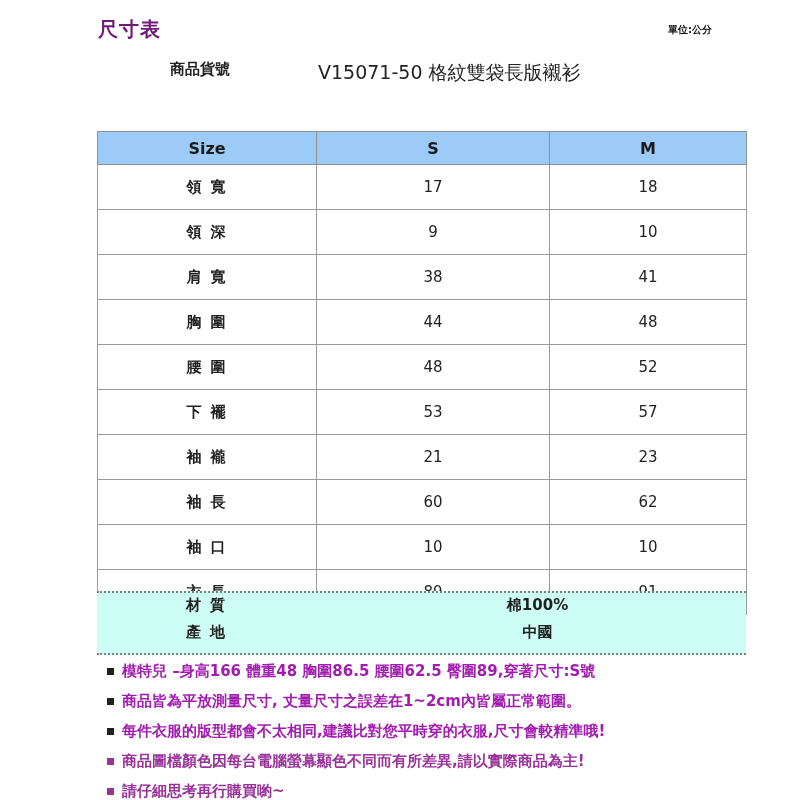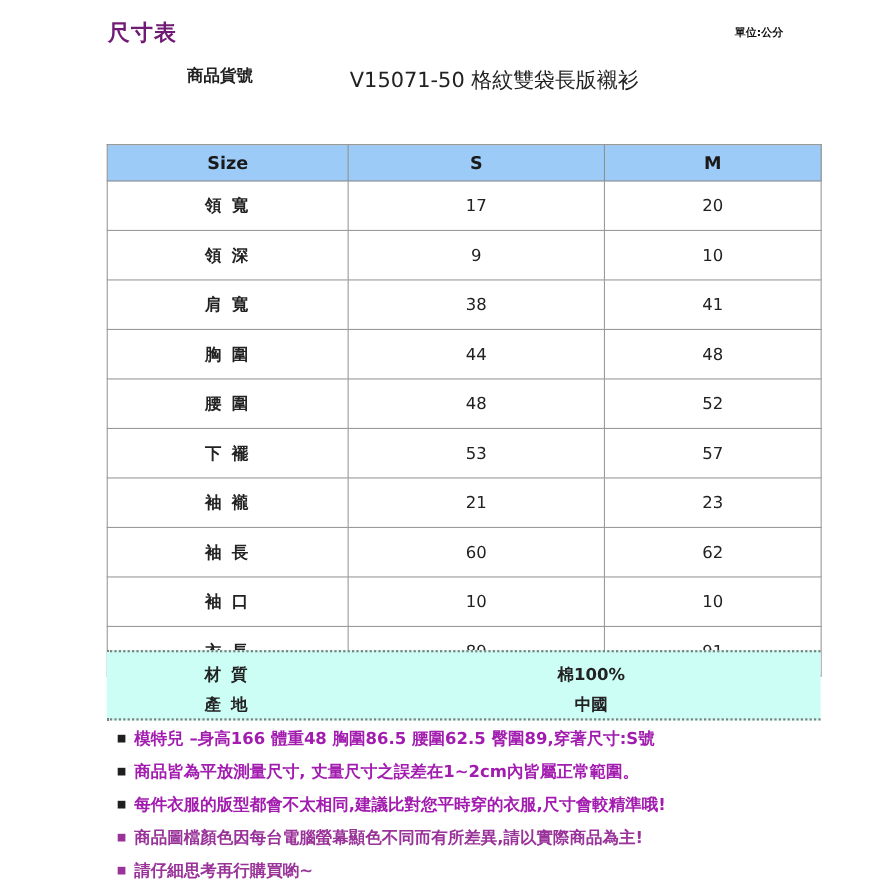--- a/index.html
+++ b/index.html
@@ -54,21 +54,21 @@
   }
   .size-chart td.row-label { font-weight: 600; letter-spacing: 2px; }
 
   .info-band {
     position: absolute; top: 591px; left: 97px; width: 649px;
     background: #ccfef5;
     border-top: 2px dotted #7f7f7f;
     border-bottom: 2px dotted #7f7f7f;
     padding: 3px 0;
   }
-  .band-row { display: flex; height: 27px; align-items: flex-end; gap: 13px; }
+  .band-row { display: flex; height: 27px; align-items: flex-start; gap: 13px; }
   .band-label {
     width: 219px; text-align: center;
     font-size: 15px; font-weight: 700; color: #222; letter-spacing: 2px;
   }
   .band-value {
     flex: 1; text-align: center;
     font-size: 15px; font-weight: 600; color: #222;
   }
 
   .notes { position: absolute; top: 661px; left: 107px; width: 660px; list-style: none; }
@@ -107,21 +107,21 @@
       <tr>
         <th>Size</th>
         <th>S</th>
         <th>M</th>
       </tr>
     </thead>
     <tbody>
       <tr>
         <td class="row-label">領 寬</td>
         <td>17</td>
-        <td>20</td>
+        <td>18</td>
       </tr>
       <tr>
         <td class="row-label">領 深</td>
         <td>9</td>
         <td>10</td>
       </tr>
       <tr>
         <td class="row-label">肩 寬</td>
         <td>38</td>
         <td>41</td>

